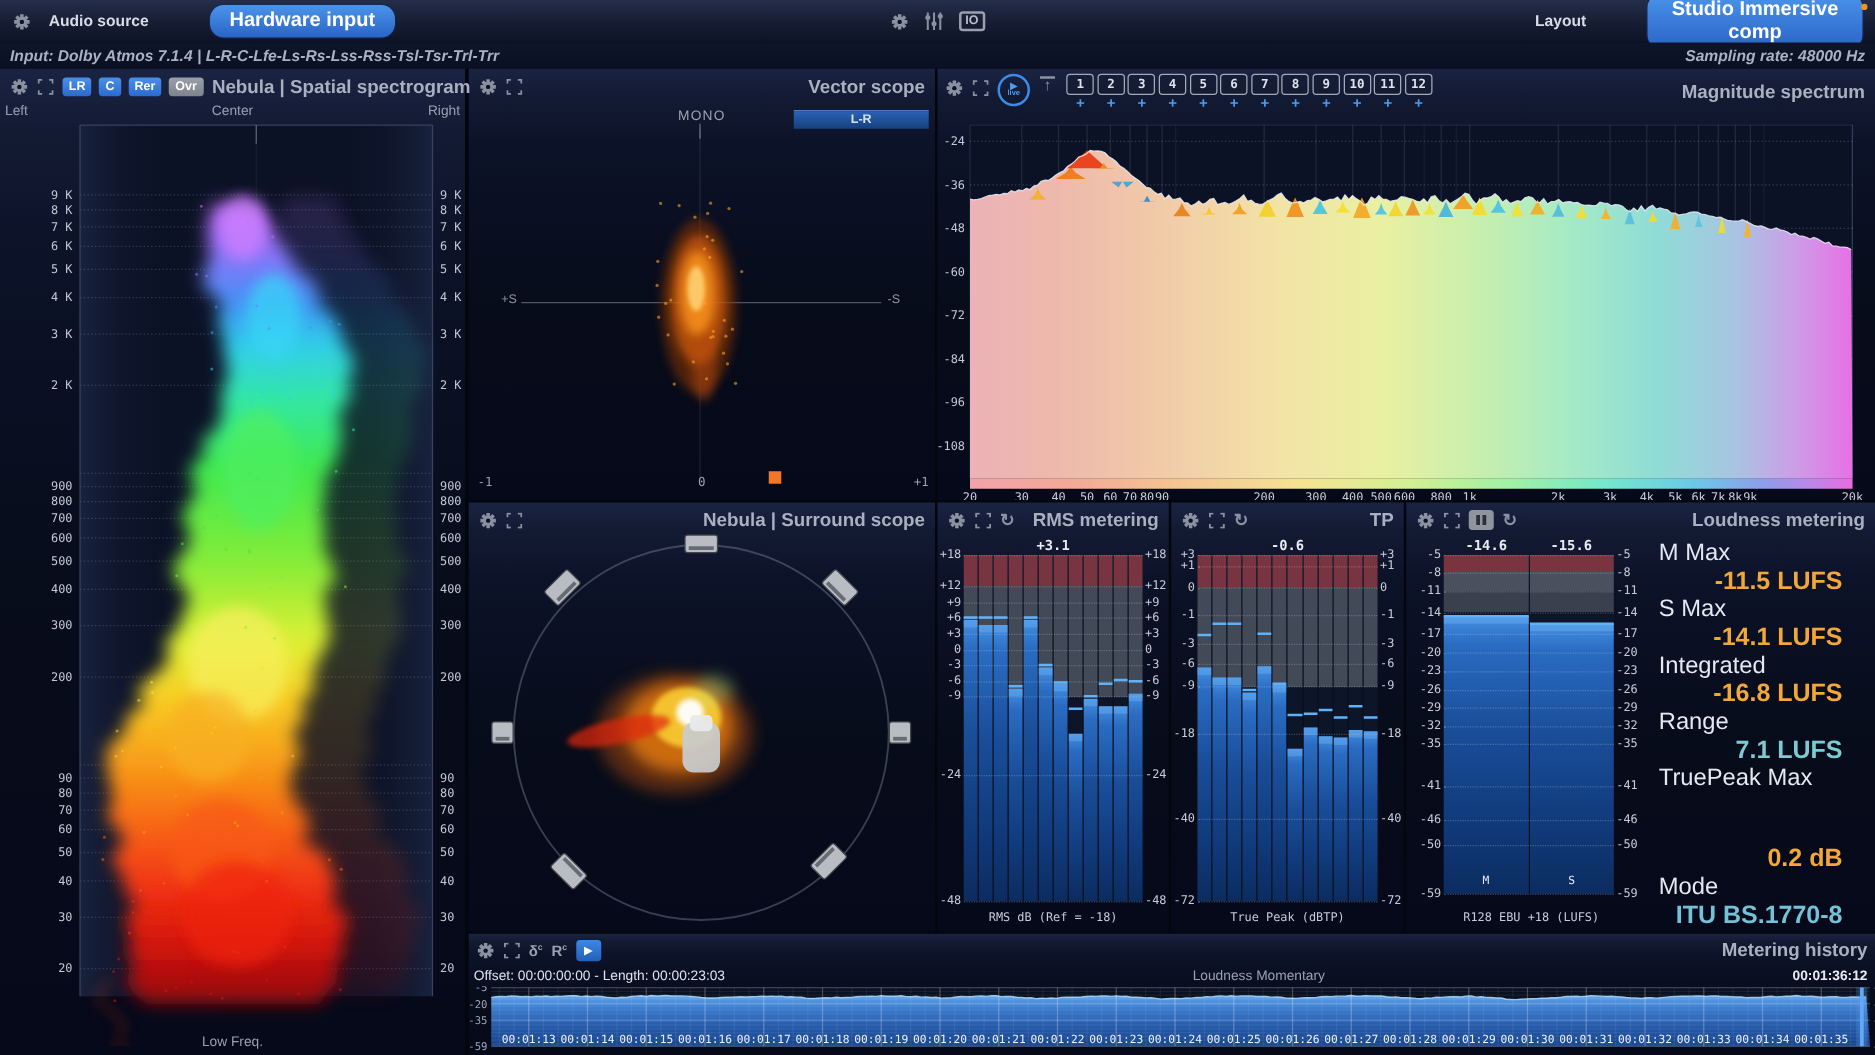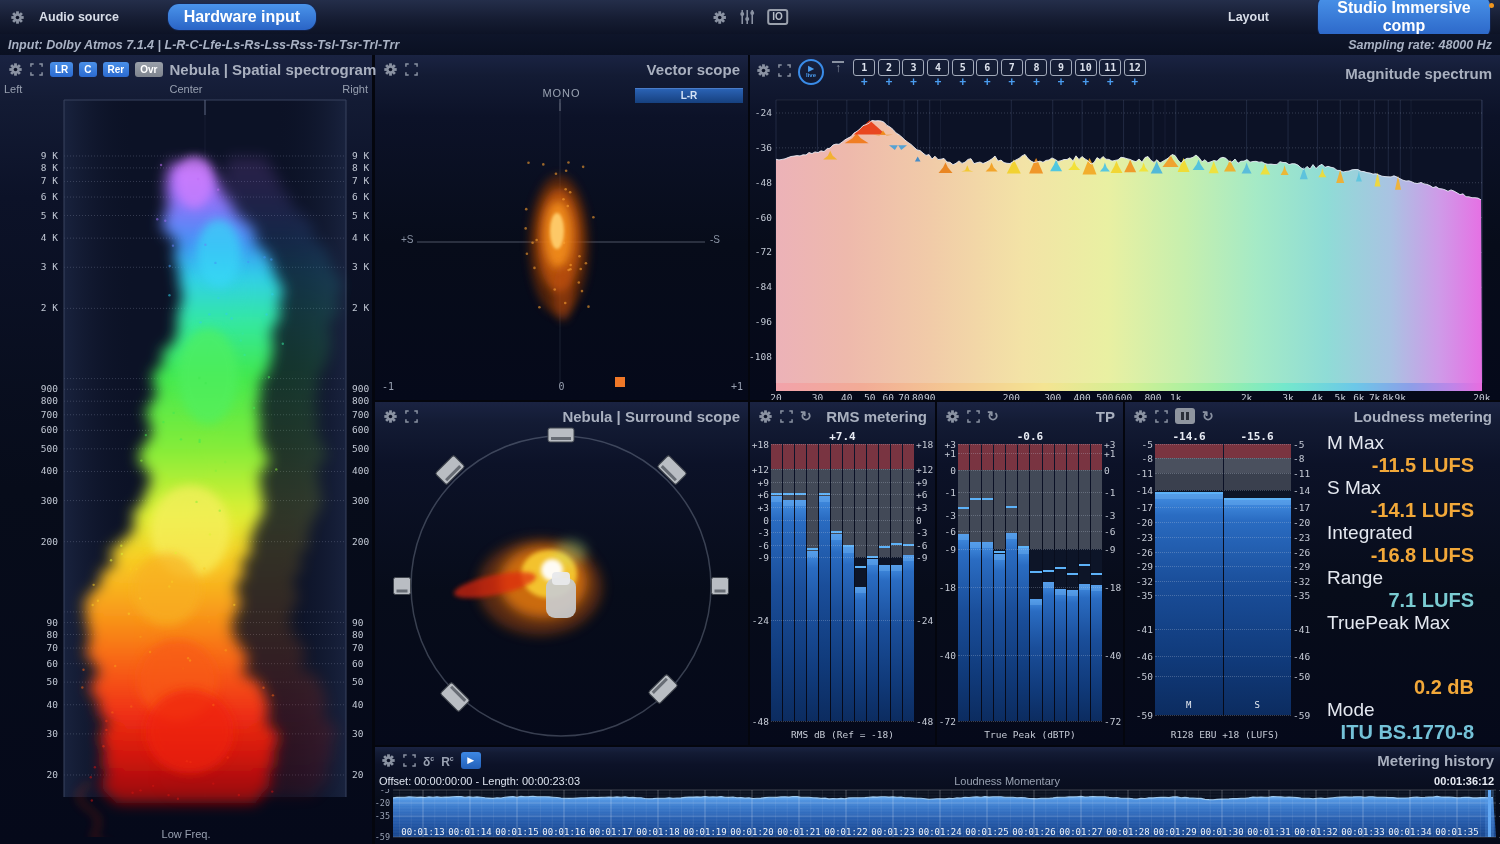--- a/index.html
+++ b/index.html
@@ -816,21 +816,21 @@
             <path d="M4,1H1V4" fill="none" stroke="currentColor" stroke-width="1.6"></path>
             <path d="M10,1H13V4" fill="none" stroke="currentColor" stroke-width="1.6"></path>
             <path d="M4,13H1V10" fill="none" stroke="currentColor" stroke-width="1.6"></path>
             <path d="M10,13H13V10" fill="none" stroke="currentColor" stroke-width="1.6"></path>
           </svg>
         </span>
       <span class="reset">↻</span>
       <span class="ptitle">RMS metering</span>
     </div>
     <div class="mwrap">
-      <div class="mval">+7.4</div>
+      <div class="mval">+3.1</div>
       <div class="mmain">
         <div class="mscale l">
             <span class="tick" style="top: 0%;">+18</span>
             <span class="tick" style="top: 9.09091%;">+12</span>
             <span class="tick" style="top: 13.6364%;">+9</span>
             <span class="tick" style="top: 18.1818%;">+6</span>
             <span class="tick" style="top: 22.7273%;">+3</span>
             <span class="tick" style="top: 27.2727%;">0</span>
             <span class="tick" style="top: 31.8182%;">-3</span>
             <span class="tick" style="top: 36.3636%;">-6</span>

